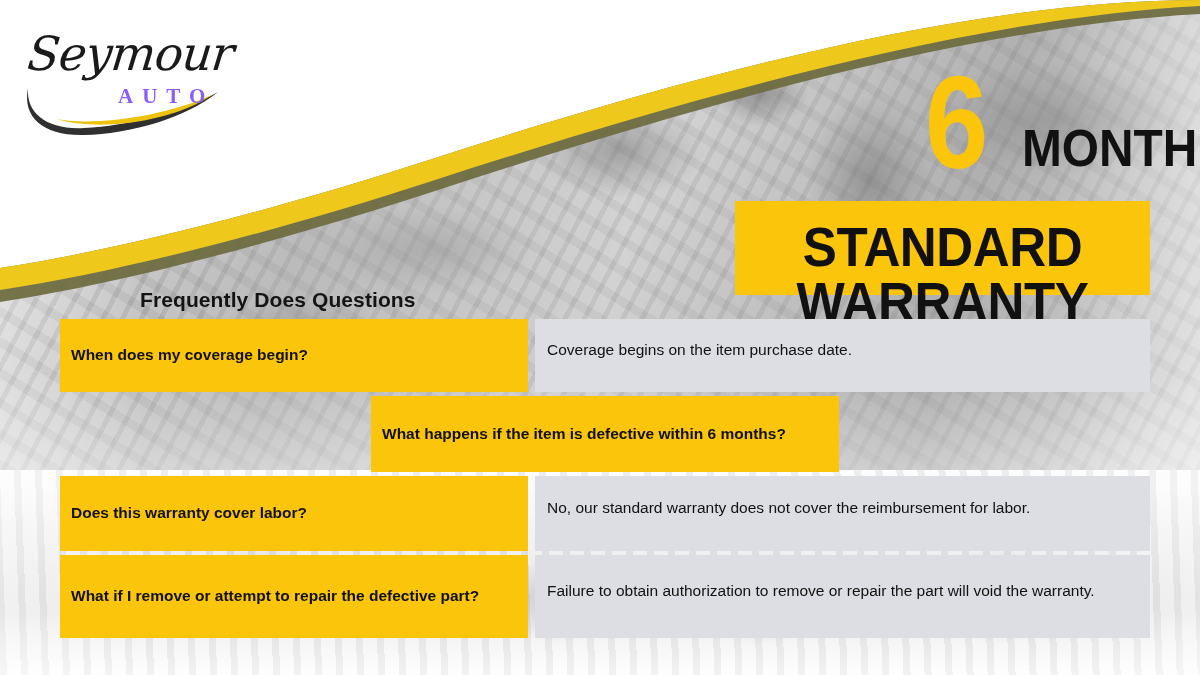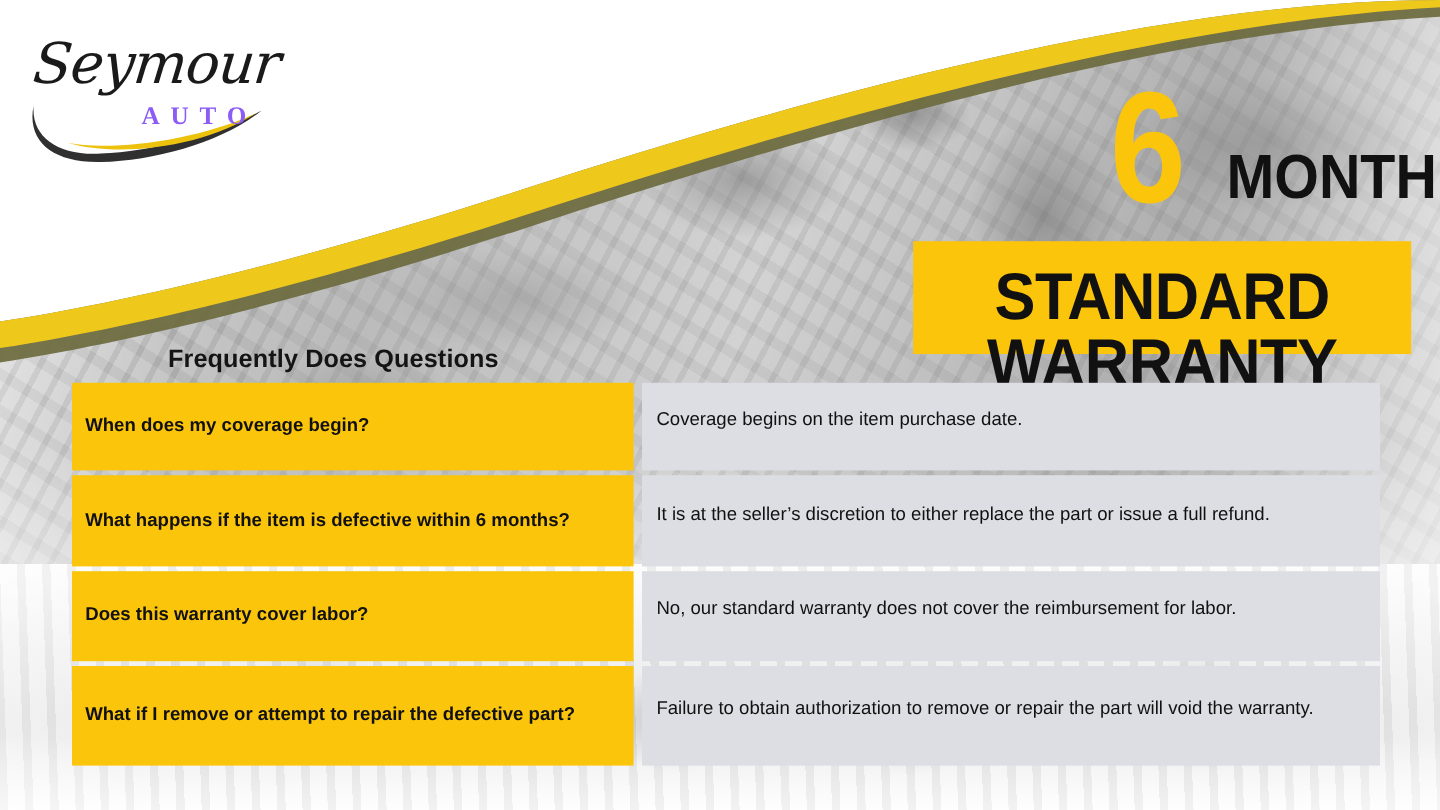--- a/index.html
+++ b/index.html
@@ -101,21 +101,20 @@
     font-family:"Liberation Sans Narrow","Liberation Sans",sans-serif;
     font-size:52px;font-weight:700;line-height:1;
     color:#111111;
     letter-spacing:0px;
     transform:scaleX(.92);
     transform-origin:left top;
   }
   #warranty-band{
     position:absolute;left:735px;top:201px;width:415px;height:94px;
     background:#FBC50B;
-    margin-left:26px;
   }
   #warranty-text{
     position:absolute;left:0;right:0;top:19px;
     text-align:center;
     font-family:"Liberation Sans Narrow","Liberation Sans",sans-serif;
     font-size:55px;font-weight:700;line-height:1;
     color:#111111;
     letter-spacing:-.5px;
     transform:scaleX(.93);
   }
@@ -209,23 +208,20 @@
       </div>
       <div class="a-cell h1">
         <span>Coverage begins on the item purchase date.</span>
       </div>
     </div>
 
     <div class="faq-row">
       <div class="q-cell h2">
         <span>What happens if the item is defective within 6 months?</span>
       </div>
-      <div class="a-cell h2">
-        <span>It is at the seller’s discretion to either replace the part or issue a full refund.</span>
-      </div>
     </div>
 
     <div class="faq-row">
       <div class="q-cell h3">
         <span>Does this warranty cover labor?</span>
       </div>
       <div class="a-cell h3">
         <span>No, our standard warranty does not cover the reimbursement for labor.</span>
       </div>
     </div>

